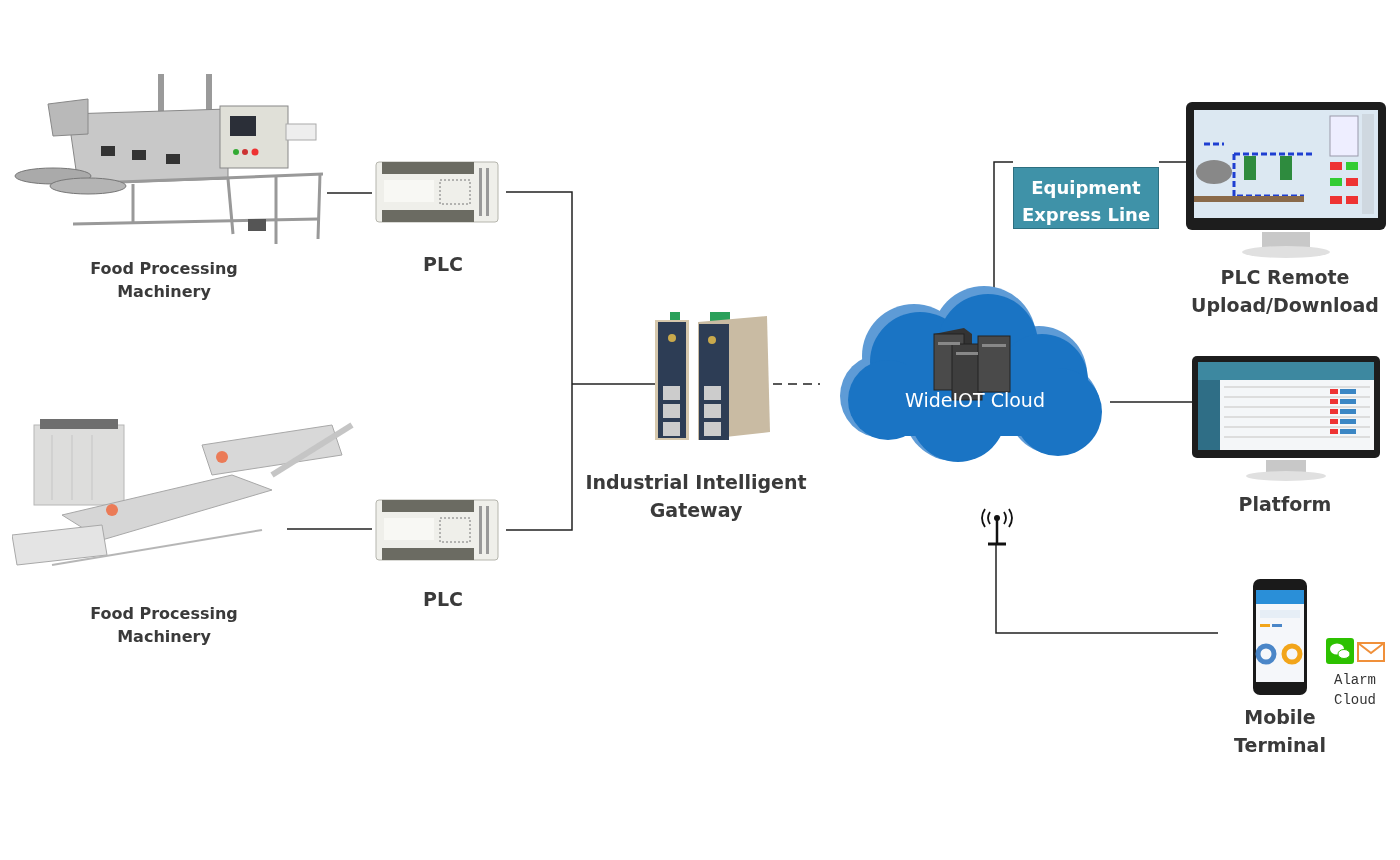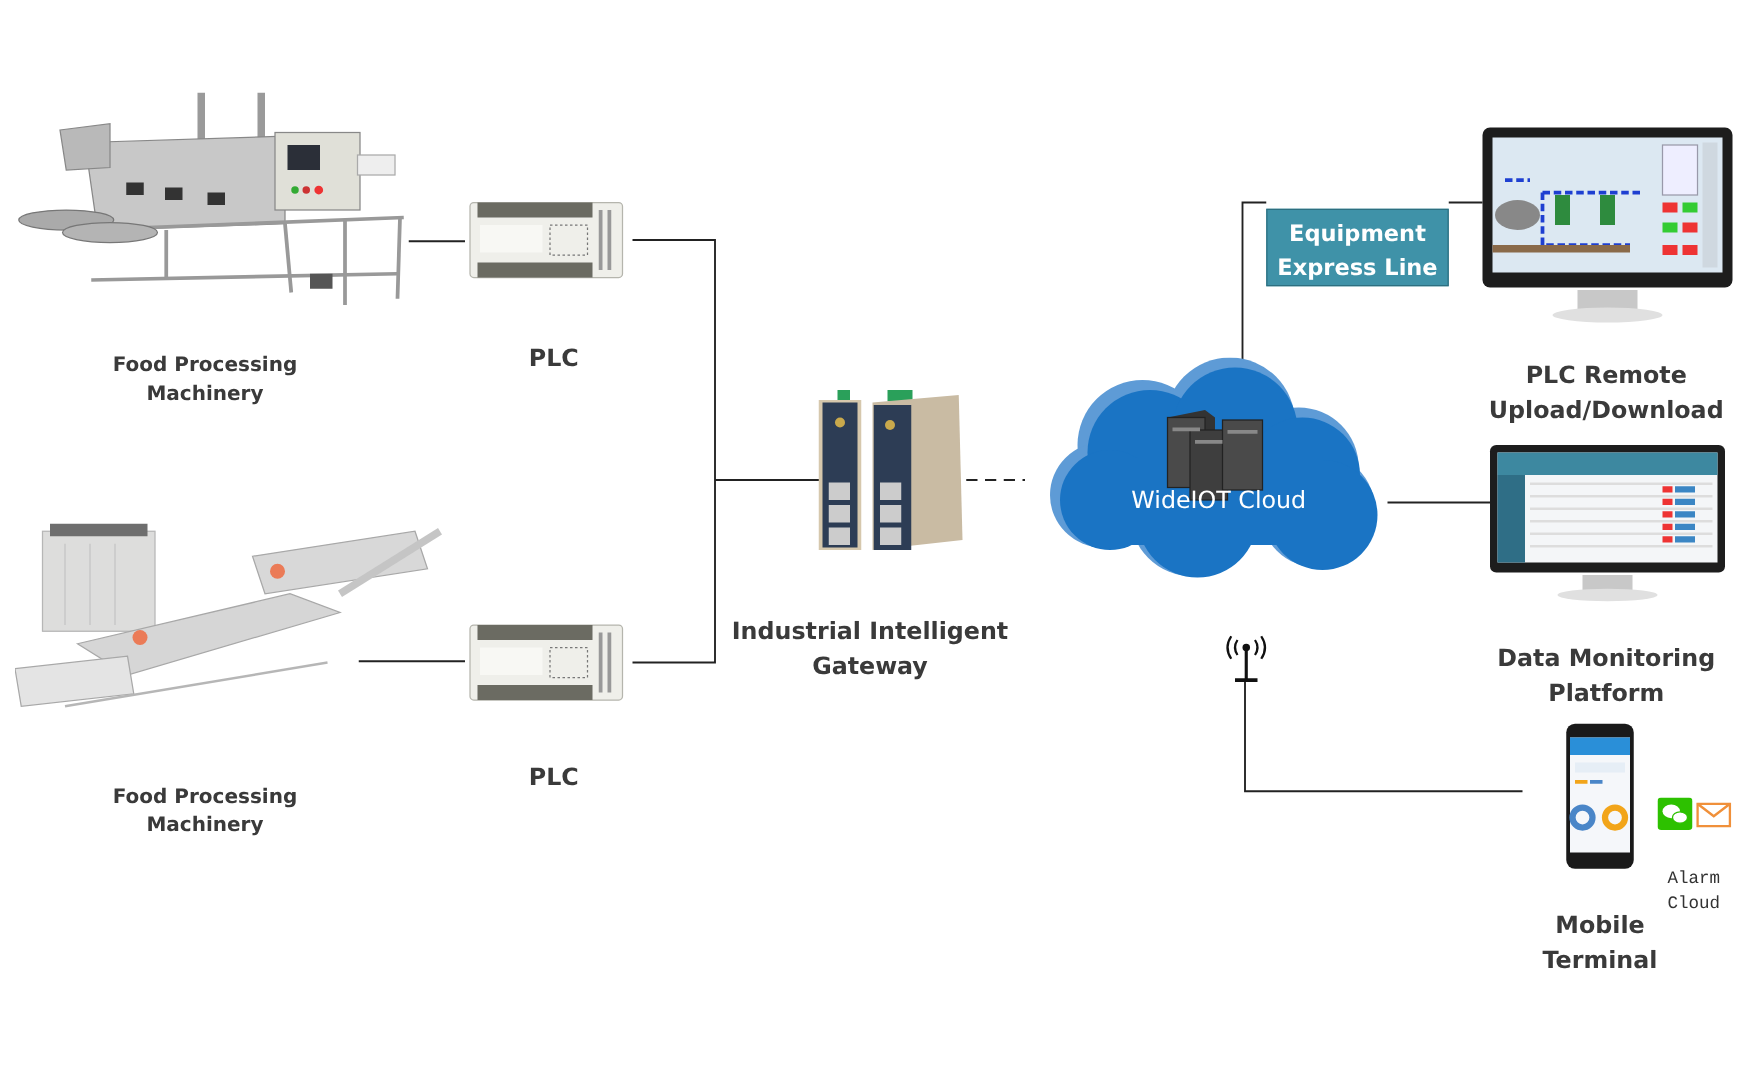--- a/index.html
+++ b/index.html
@@ -1,19 +1,19 @@
 <!DOCTYPE html>
 <html><head>
 <meta charset="utf-8">
 <style>
   html, body { margin: 0; padding: 0; background: #ffffff; }
   body { width: 1400px; height: 860px; position: relative; overflow: hidden;
          font-family: "DejaVu Sans", sans-serif; color: #333; }
   .abs { position: absolute; }
-  .label { position: absolute; text-align: center; font-weight: bold; color: #3a3a3a; line-height: 1.25; margin-top: 23px; }
+  .label { position: absolute; text-align: center; font-weight: bold; color: #3a3a3a; line-height: 1.25; }
   .label.sm { font-size: 16px; line-height: 23px; }
   .label.md { font-size: 19px; line-height: 28px; }
   .label.xs { font-size: 14px; line-height: 20px; font-weight: normal; color: #333; font-family: Liberation Mono, monospace; }
   svg.lines { position: absolute; left: 0; top: 0; }
   .express-box { position: absolute; left: 1013px; top: 131px; width: 146px; height: 62px;
                  background: #3f92a8; border: 1px solid #2d6f80; color: #fff; font-weight: bold;
                  font-size: 18px; line-height: 27px; text-align: center; display: flex;
                  flex-direction: column; justify-content: flex-end; box-sizing: border-box; margin-top: 36px; }
   .cloud-text { position: absolute; left: 870px; top: 386px; width: 210px; text-align: center;
                 color: #fff; font-weight: normal; font-size: 19px; line-height: 28px; }
@@ -218,21 +218,20 @@
       <rect x="150" y="35" width="16" height="5"></rect>
       <rect x="150" y="45" width="16" height="5"></rect>
       <rect x="150" y="55" width="16" height="5"></rect>
       <rect x="150" y="65" width="16" height="5"></rect>
       <rect x="150" y="75" width="16" height="5"></rect>
     </g>
   <rect x="76" y="106" width="40" height="12" fill="#c8c8c8"></rect>
   <ellipse cx="96" cy="122" rx="40" ry="5" fill="#e0e0e0"></ellipse>
 </svg>
 <div class="label md" style="left:1180px;top:490px;width:210px">
-  <div>Data Monitoring</div>
   <div>Platform</div>
 </div>
 
 <svg class="abs" style="left:976px;top:506px" width="42" height="42">
   <circle cx="21" cy="12" r="3" fill="#111"></circle>
   <line x1="21" y1="12" x2="21" y2="38" stroke="#111" stroke-width="2.5"></line>
   <line x1="12" y1="38" x2="30" y2="38" stroke="#111" stroke-width="3"></line>
   <path d="M14 6 Q10 12 14 18 M9 3 Q3 12 9 21 M28 6 Q32 12 28 18 M33 3 Q39 12 33 21" stroke="#111" stroke-width="1.8" fill="none"></path>
 </svg>
 

